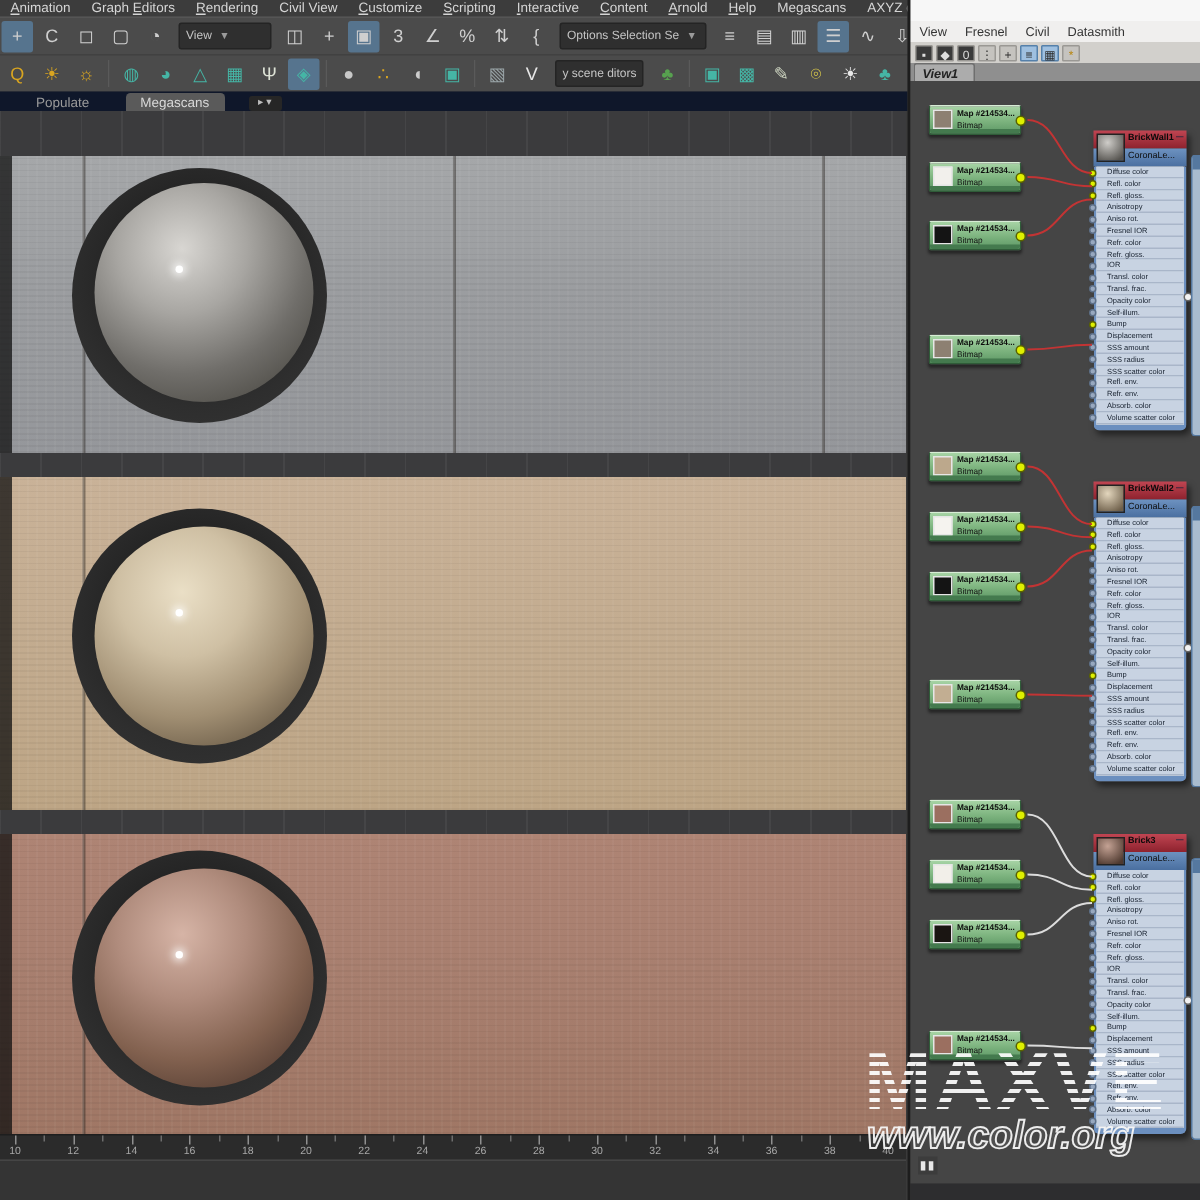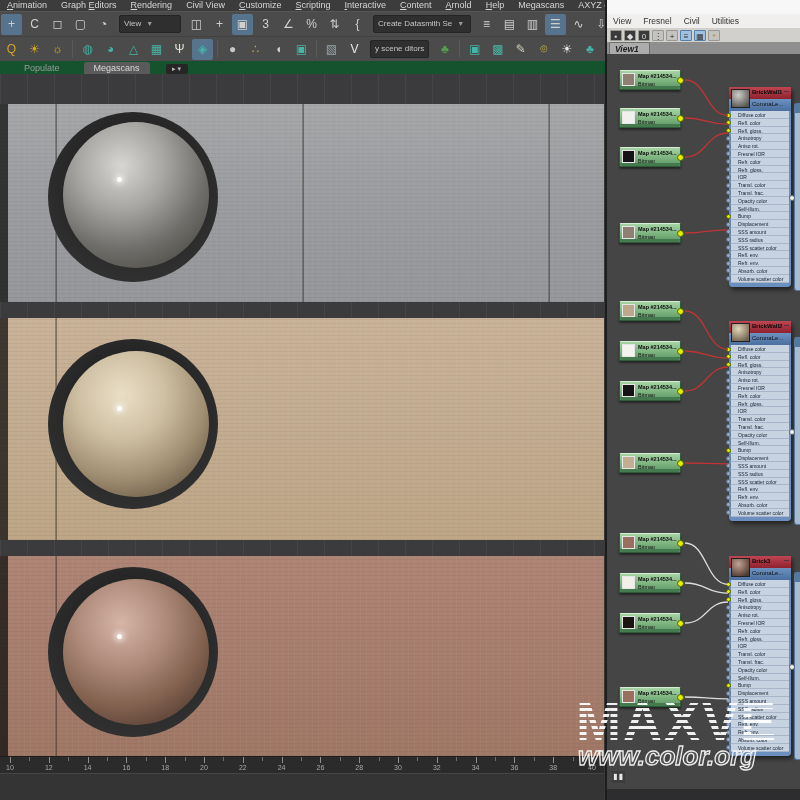--- a/index.html
+++ b/index.html
@@ -20,21 +20,21 @@
   #toolbar2 { top:36px; border-top:1px solid #414141; }
   .tb-icon { width:21px; height:21px; margin:0 1px; border-radius:2px; display:flex;
     align-items:center; justify-content:center; font-size:12px; color:#cfcfcf; flex:0 0 auto; }
   .tb-icon.hl { background:#5a7block; background:#56748e; }
   .tb-sep { width:1px; height:18px; background:#3a3a3a; border-right:1px solid #5a5a5a; margin:0 3px; flex:0 0 auto; }
   .tb-drop { height:18px; background:#2f2f2f; border:1px solid #242424; border-radius:2px;
     color:#c5c5c5; font-size:8px; line-height:16px; padding:0 4px; margin:0 4px; flex:0 0 auto; }
   .tb-drop .arrow { color:#9a9a9a; font-size:7px; margin-left:5px; }
 
   
-  #tabrow { position:absolute; left:0; top:61px; width:800px; height:13px; background:#14532d;
+  #tabrow { position:absolute; left:0; top:61px; width:800px; height:13px; background:#0f172a;
     display:flex; align-items:flex-end; }
   .ctab { font-size:9px; padding:1px 10px 1px; margin-left:14px; color:#9a9a9a; }
   .ctab.active { background:#5a5a5a; color:#d8d8d8; border-radius:3px 3px 0 0; }
   #media-btn { margin-left:16px; width:22px; height:10px; background:#262626; border-radius:2px;
     color:#bdbdbd; font-size:7px; text-align:center; line-height:10px; }
 
   
   #viewport { position:absolute; left:0; top:74px; width:604px; height:682px; background:#3d3d3f; }
   #vp-topline { position:absolute; left:0; top:0; width:604px; height:2px; background:#7c7c34; }
   .gridbar { position:absolute; left:0; width:604px; background:#3b3b3d;
@@ -129,21 +129,21 @@
     <div class="tb-icon">◔</div>
     <div class="tb-drop" style="width: 62px;"><span>View</span><span class="arrow">▼</span></div>
     <div class="tb-icon">◫</div>
     <div class="tb-icon">+</div>
     <div class="tb-icon hl">▣</div>
     <div class="tb-icon">3</div>
     <div class="tb-icon">∠</div>
     <div class="tb-icon">%</div>
     <div class="tb-icon">⇅</div>
     <div class="tb-icon">{</div>
-    <div class="tb-drop" style="width: 98px;"><span>Create Datasmith Se</span><span class="arrow">▼</span></div>
+    <div class="tb-drop" style="width: 98px;"><span>Options Selection Se</span><span class="arrow">▼</span></div>
     <div class="tb-icon">≡</div>
     <div class="tb-icon">▤</div>
     <div class="tb-icon">▥</div>
     <div class="tb-icon hl">☰</div>
     <div class="tb-icon">∿</div>
     <div class="tb-icon">⇩</div>
     <div class="tb-icon hl">⊞</div>
     <div class="tb-icon" style="color: rgb(217, 165, 32);">⚙</div>
     <div class="tb-icon">▦</div>
     <div class="tb-icon">◒</div>
@@ -274,21 +274,21 @@
     <div class="ticklabel" style="left: 592px;">40</div>
   </div>
 <div id="trackbar"></div>
 
 <div id="sme">
   <div id="sme-title"></div>
   <div id="sme-menus">
       <span class="sme-menu">View</span>
       <span class="sme-menu">Fresnel</span>
       <span class="sme-menu">Civil</span>
-      <span class="sme-menu">Utilities</span>
+      <span class="sme-menu">Datasmith</span>
     </div>
   <div id="sme-tools">
       <div class="sme-ticon dark">▪</div>
       <div class="sme-ticon dark">◆</div>
       <div class="sme-ticon dark">0</div>
       <div class="sme-ticon">⋮</div>
       <div class="sme-ticon">+</div>
       <div class="sme-ticon hl">≡</div>
       <div class="sme-ticon hl">▦</div>
       <div class="sme-ticon" style="color: rgb(184, 134, 11);">*</div>

